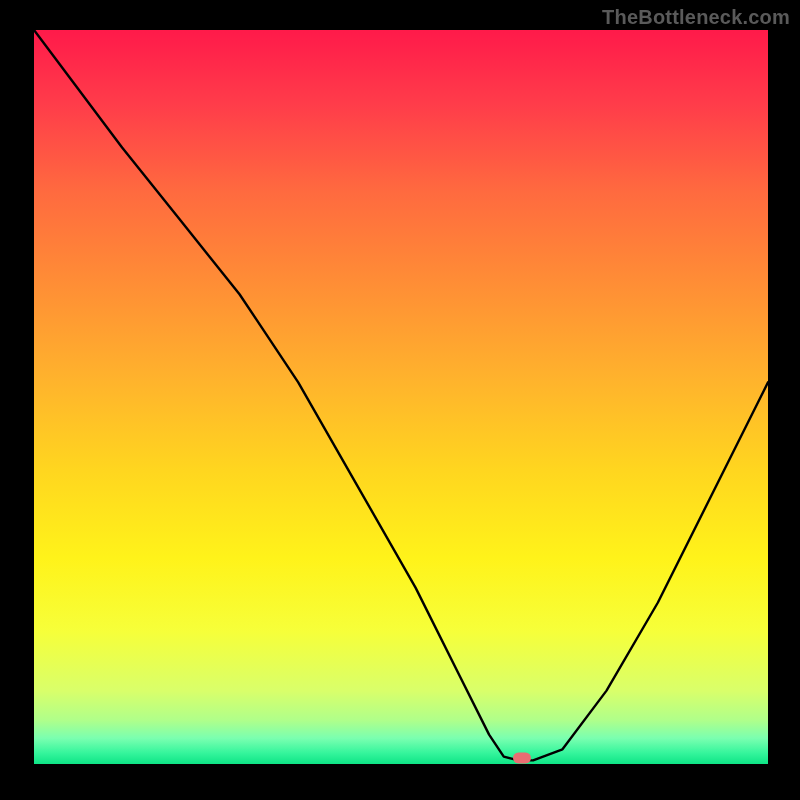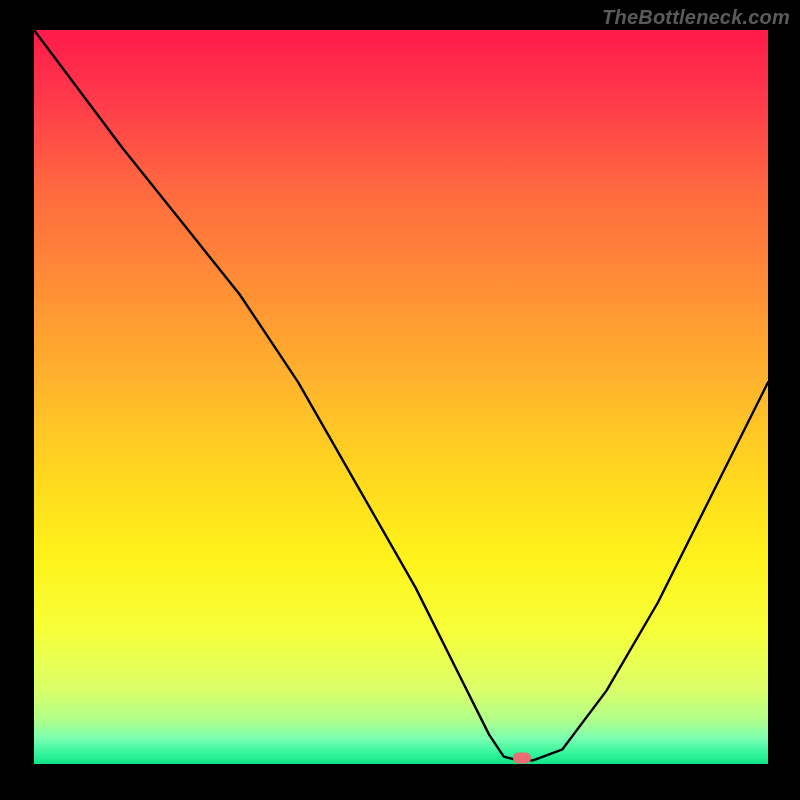--- a/index.html
+++ b/index.html
@@ -13,21 +13,20 @@
   }
   .watermark {
     position: absolute;
     top: 6px;
     right: 10px;
     color: #5a5a5a;
     font-size: 20px;
     font-weight: bold;
     z-index: 10;
     letter-spacing: 0.2px;
-    font-style: italic;
   }
   .plot-area {
     position: absolute;
     left: 34px;
     top: 30px;
     width: 734px;
     height: 734px;
     background: #000;
   }
   .gradient-bg {

